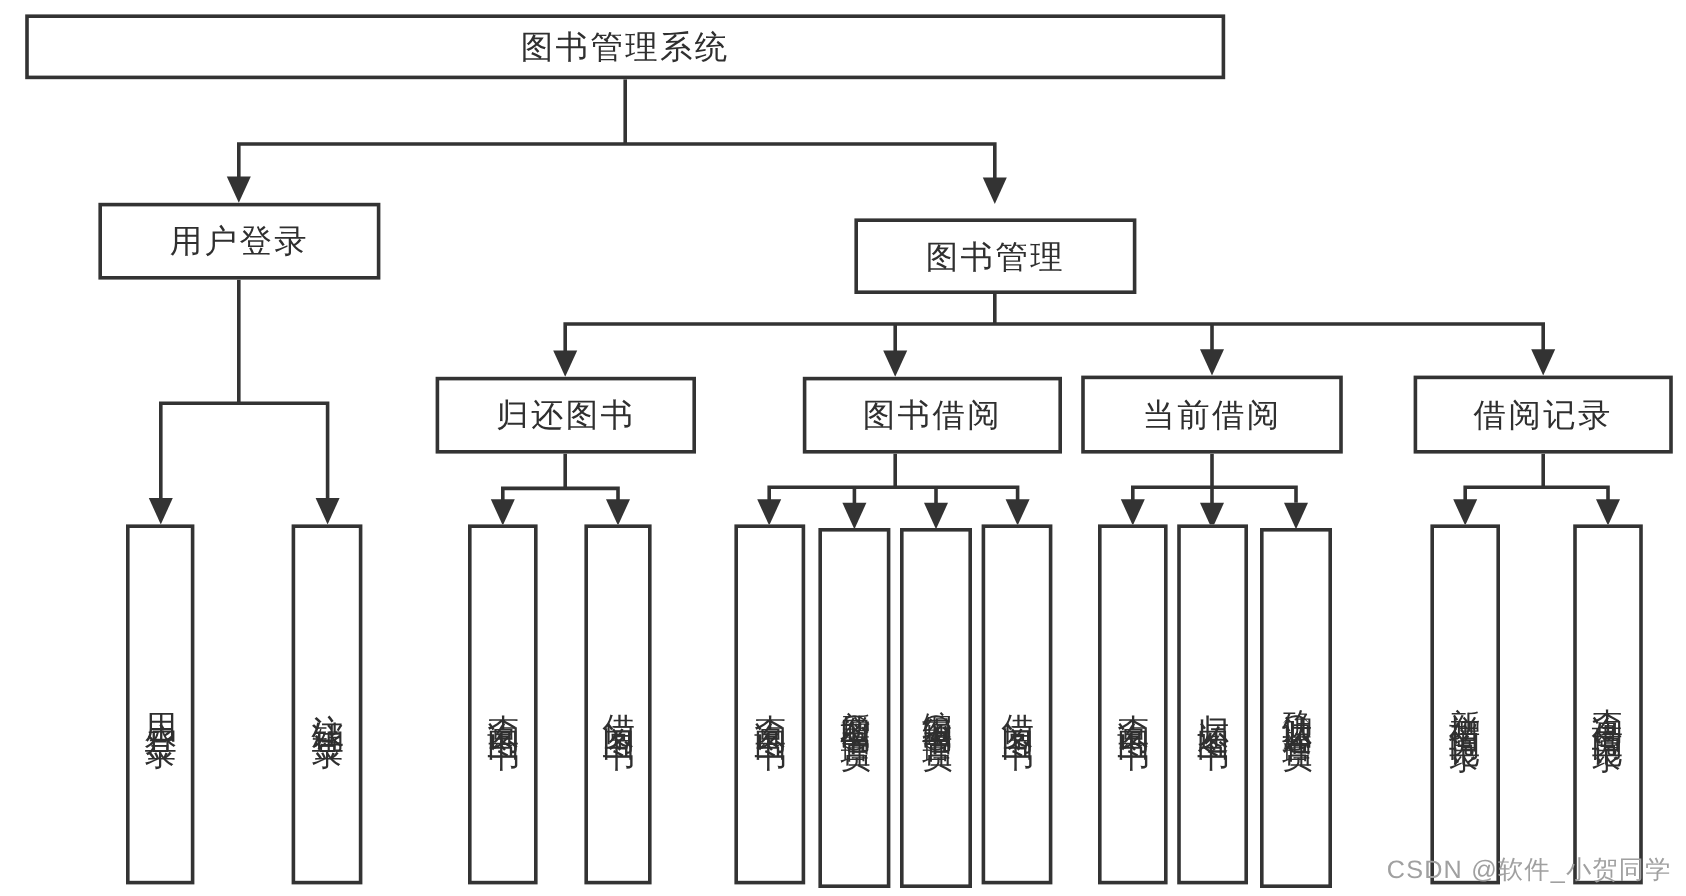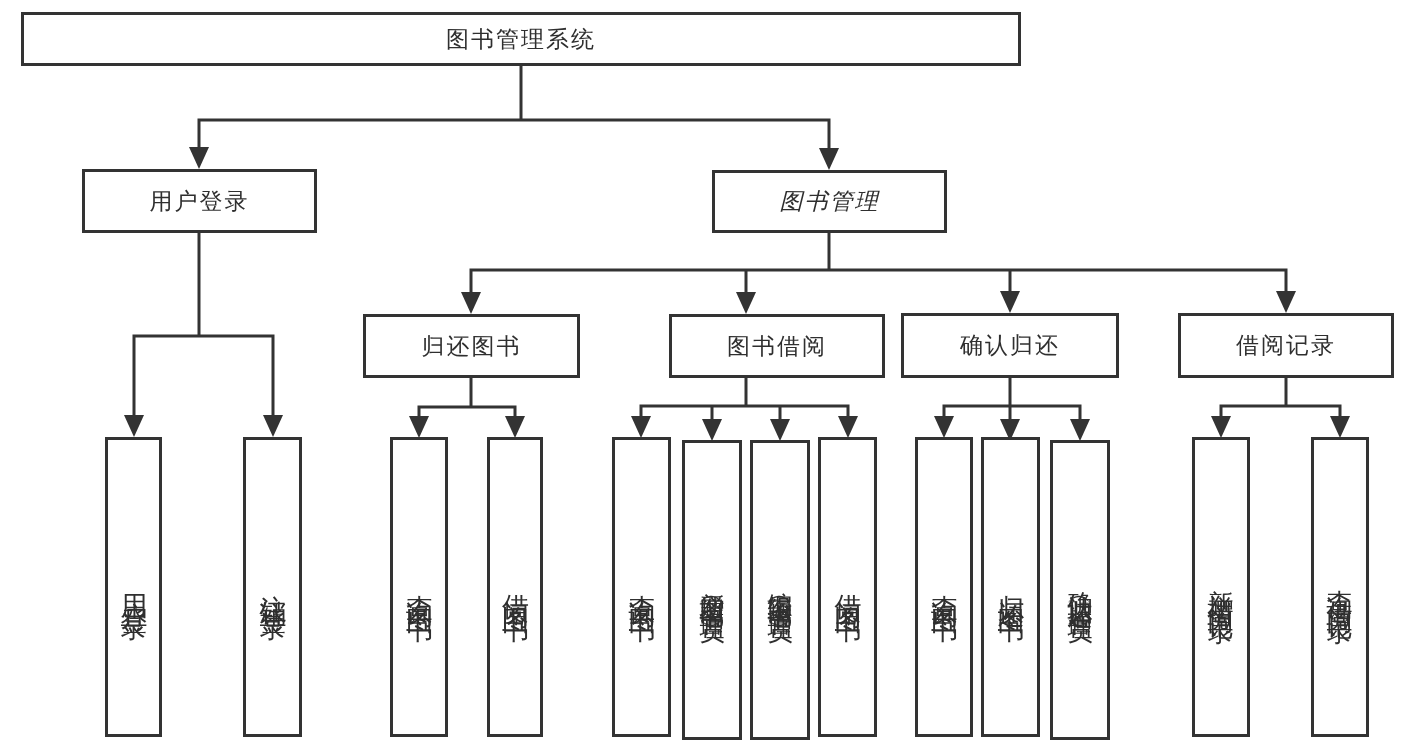--- a/index.html
+++ b/index.html
@@ -12,21 +12,21 @@
   }
   .wires{position:absolute;left:0;top:0;z-index:1;}
   .node,.leaf{
     position:absolute;z-index:2;
     background:#ffffff;
     border:3px solid #333333;
     display:flex;align-items:center;justify-content:center;
     color:#2f2f2f;
     box-sizing:border-box;
   }
-  .node{font-size:23px;letter-spacing:2px;white-space:nowrap;}
+  .node{font-size:27px;letter-spacing:2px;white-space:nowrap;}
   .leaf{
     writing-mode:vertical-rl;
     text-orientation:upright;
     font-size:27px;letter-spacing:7px;
     line-height:1;
   }
   .leaf.medium{font-size:26px;letter-spacing:6px;}
   .leaf.dense{font-size:25px;letter-spacing:4px;}
   .watermark{
     position:absolute;z-index:3;
@@ -94,32 +94,32 @@
     </g>
   </svg>
 
   <div class="node" style="left:21px;top:12px;width:1000px;height:54px;">
     <span>图书管理系统</span>
   </div>
 
   <div class="node" style="left:82px;top:169px;width:235px;height:64px;">
     <span>用户登录</span>
   </div>
-  <div class="node" style="left:712px;top:170px;width:235px;height:63px;font-style:italic;">
+  <div class="node" style="left:712px;top:182px;width:235px;height:63px;">
     <span>图书管理</span>
   </div>
 
   <div class="node" style="left:363px;top:314px;width:217px;height:64px;">
     <span>归还图书</span>
   </div>
   <div class="node" style="left:638px;top:314px;width:216px;height:64px;margin-left:31px;">
     <span>图书借阅</span>
   </div>
   <div class="node" style="left:901px;top:313px;width:218px;height:65px;">
-    <span>确认归还</span>
+    <span>当前借阅</span>
   </div>
   <div class="node" style="left:1178px;top:313px;width:216px;height:65px;">
     <span>借阅记录</span>
   </div>
 
   <div class="leaf" style="left:105px;top:437px;width:57px;height:300px;">
     <span>用户登录</span>
   </div>
   <div class="leaf" style="left:243px;top:437px;width:59px;height:300px;">
     <span>注销登录</span>
@@ -155,14 +155,15 @@
     <span>确认归还（管理员）</span>
   </div>
 
   <div class="leaf medium" style="left:1192px;top:437px;width:58px;height:300px;">
     <span>新增借阅记录</span>
   </div>
   <div class="leaf medium" style="left:1311px;top:437px;width:58px;height:300px;">
     <span>查询借阅记录</span>
   </div>
 
+  <div class="watermark">CSDN @软件_小贺同学</div>
 
 </div>
 
 </body></html>

